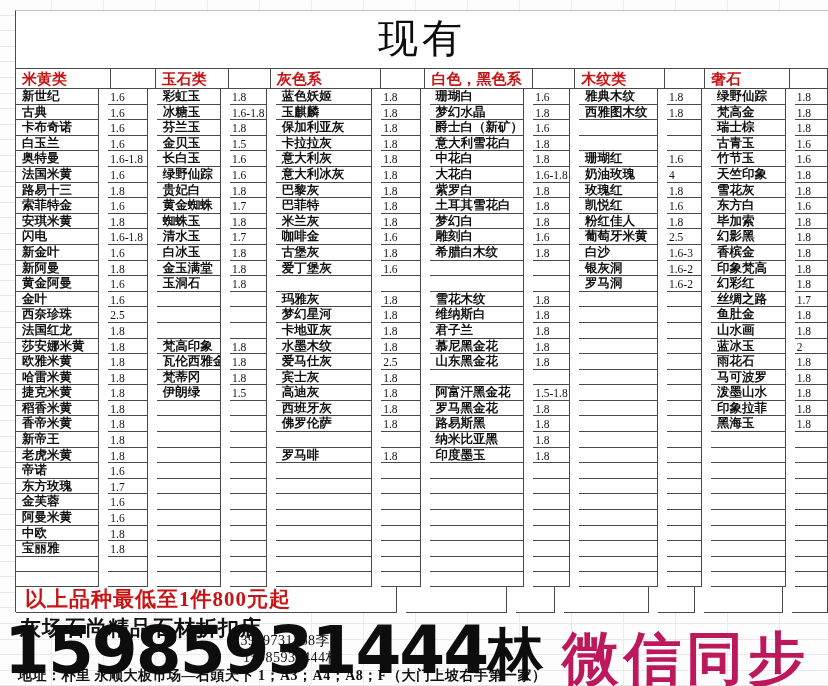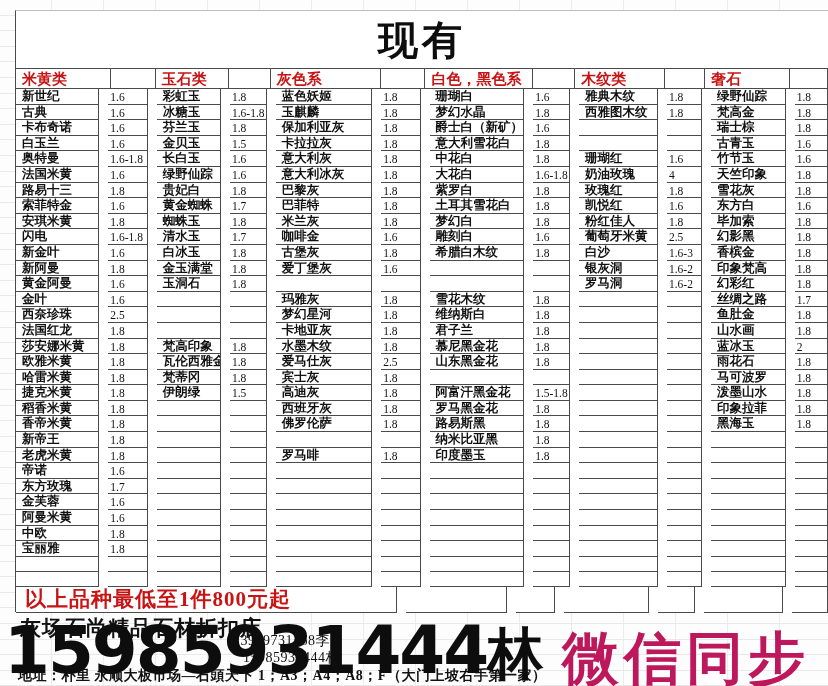--- a/index.html
+++ b/index.html
@@ -12,23 +12,23 @@
       repeating-linear-gradient(to right, transparent 0 51px, #ececec 51px 52px),
       #fdfdfd;
   }
   
   #sheet{
     position:absolute;left:15px;top:10px;width:813px;height:602px;
     background:#fff;border-left:1px solid #4a4a4a;border-top:1px solid #bdbdbd;
     box-sizing:border-box;
   }
   .title{
-    height:58px;display:flex;align-items:flex-end;justify-content:center;
+    height:58px;display:flex;align-items:flex-start;justify-content:center;
     border-bottom:1px solid #4a4a4a;box-sizing:border-box;
-    font-weight:bold;white-space:nowrap;gap:44px;
+    font-weight:normal;white-space:nowrap;gap:44px;
   }
   .title .t-black{font-size:40px;color:#0d0d0d;letter-spacing:4px;}
   .title .t-red{font-size:48px;color:#c81414;letter-spacing:5px;margin:0 4px;}
   .hrow,.row{display:flex;}
   .hrow{height:20px;}
   .row{height:15.6px;gap:9px;}
   .row.short{height:15px;}
   .promo-row{height:26px;}
   .cell{
     box-sizing:border-box;height:100%;

